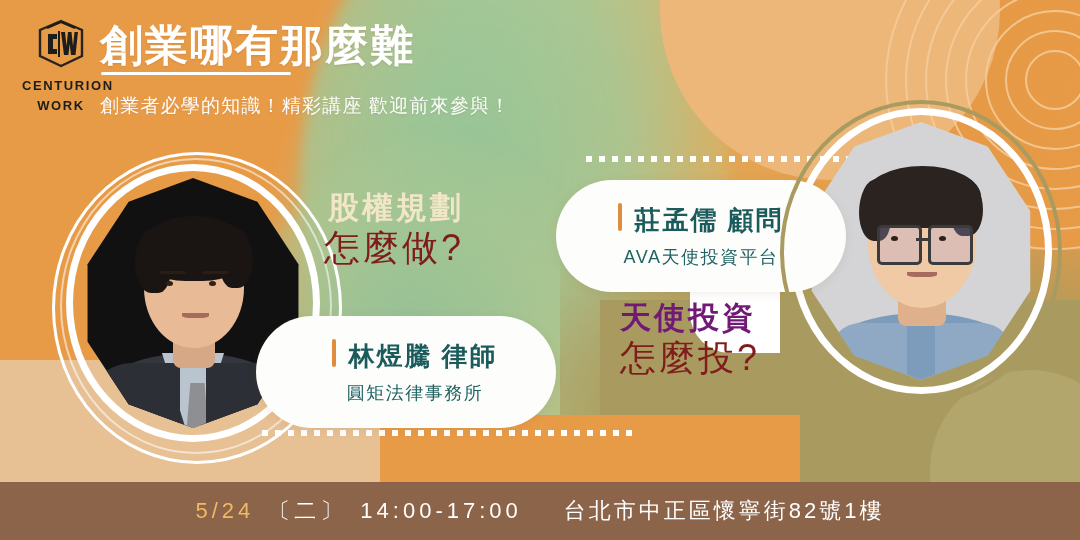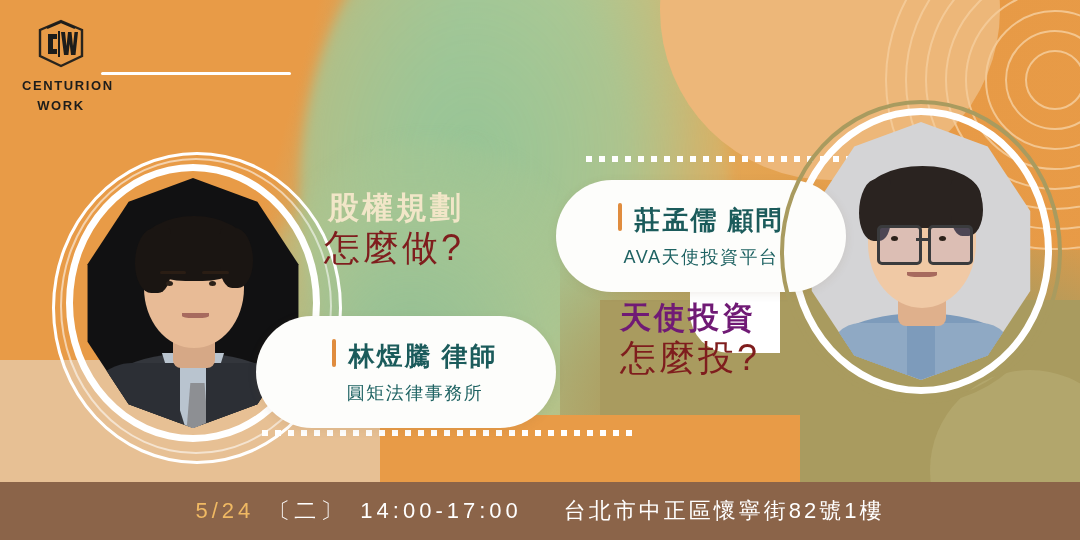--- a/index.html
+++ b/index.html
@@ -361,21 +361,23 @@
         <path d="M26 14 L30 14 L31.5 28 L33 14 L36.5 14 L38 28 L39.5 14 L43 14 L40.5 37 L36 37 L34.7 26 L33.4 37 L29 37 Z" fill="#1d1d1b"></path>
         <path d="M24 13 L24 39" stroke="#1d1d1b" stroke-width="2" fill="none"></path>
       </svg>
     </div>
     <div class="logo-letters">
       <div>CENTURION</div>
       <div>WORK</div>
     </div>
   </div>
 
+  <div class="title">創業哪有那麼難</div>
   <div class="title-underline"></div>
+  <div class="subtitle">創業者必學的知識！精彩講座 歡迎前來參與！</div>
 
   <div class="ring-white-outer-l"></div>
   <div class="photo-ring ring-left"></div>
   <div class="photo photo-left">
     <div class="face">
 
       <div class="f-body" style="left:4%;top:70%;width:92%;height:40%;background:#33363c;"></div>
       <div class="f-shirt" style="left:36%;top:70%;width:28%;height:30%;clip-path:polygon(0 0,100% 0,62% 100%,38% 100%);"></div>
       <div class="f-tie" style="left:47%;top:82%;width:10%;height:20%;clip-path:polygon(18% 0,82% 0,100% 100%,0 100%);"></div>
       <div class="f-body" style="left:2%;top:74%;width:42%;height:36%;background:#2c2f35;border-radius:50% 0 0 0;"></div>

